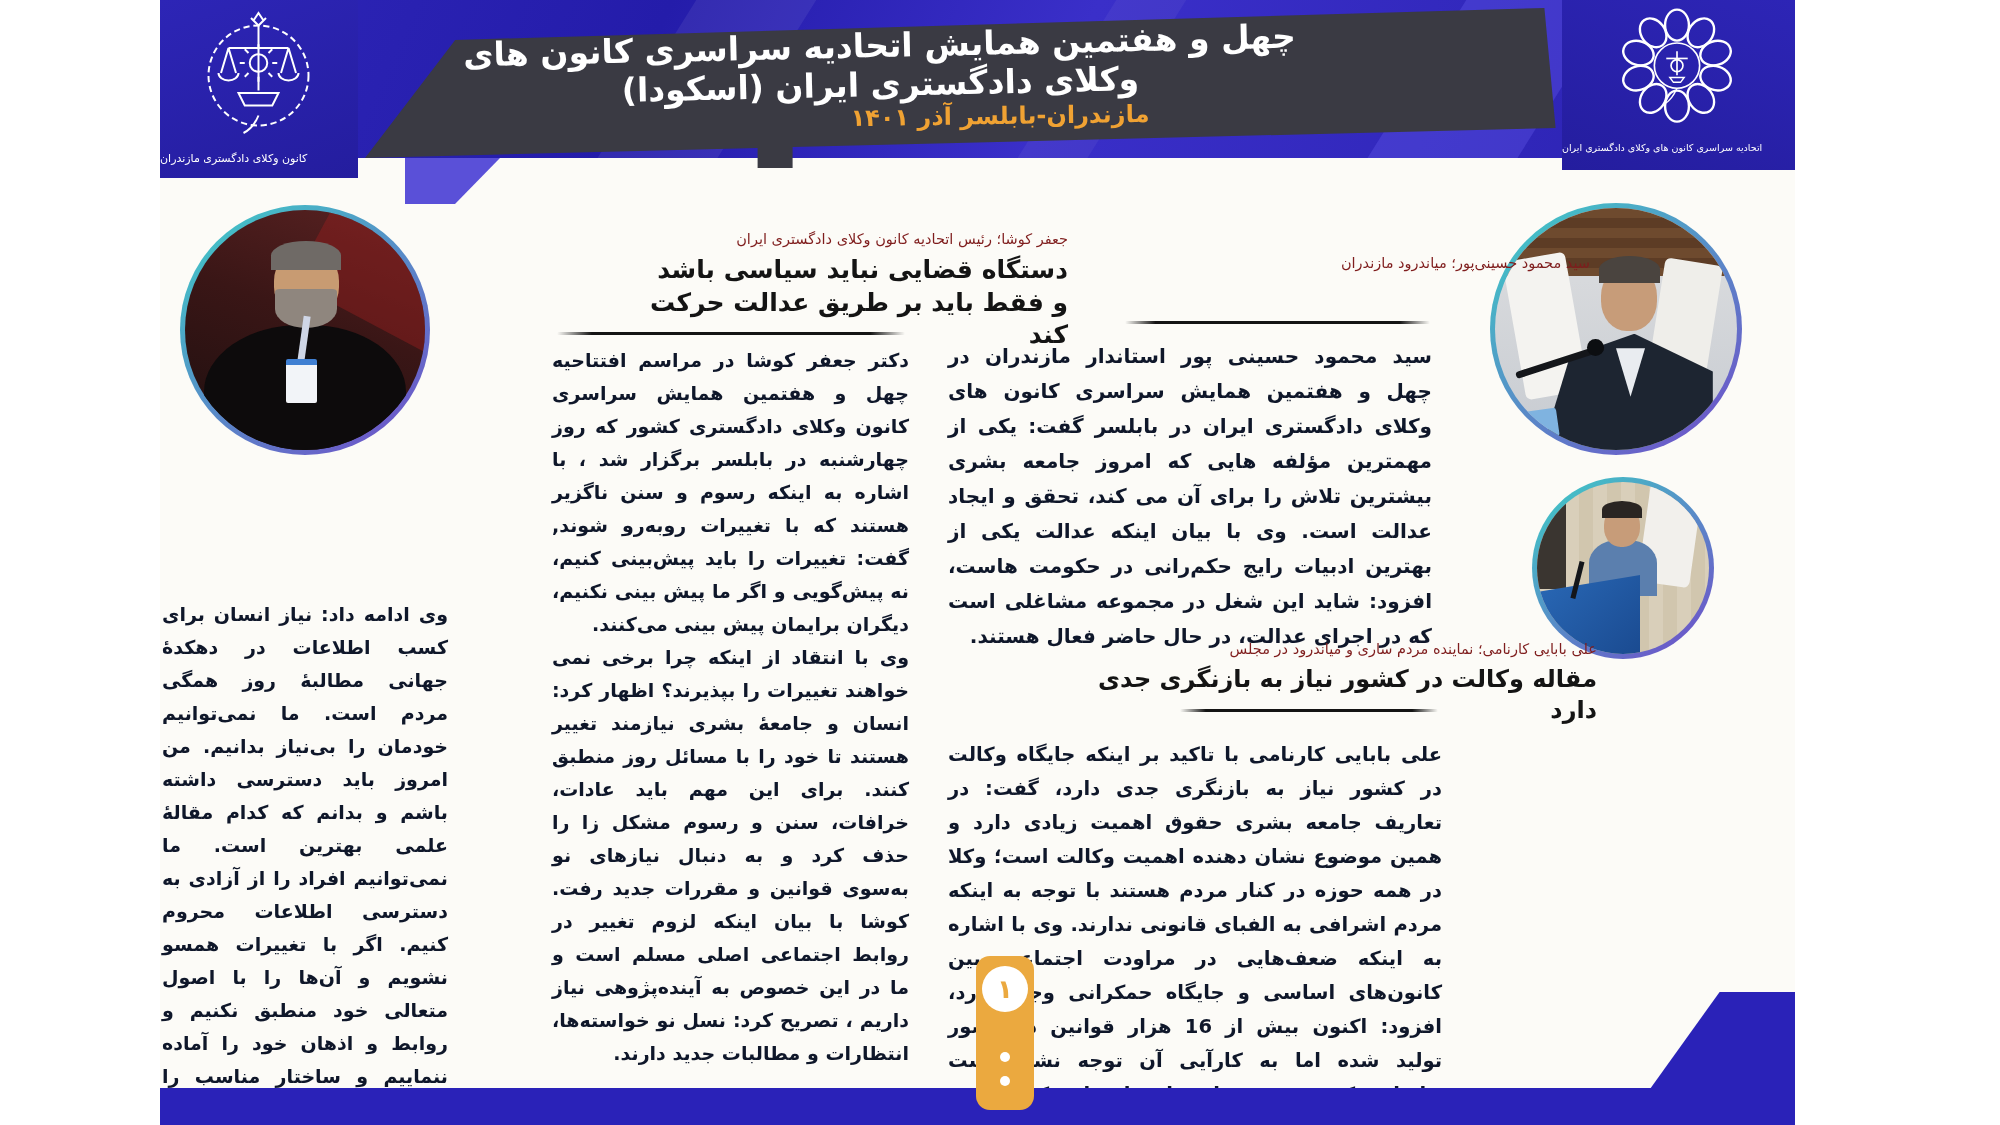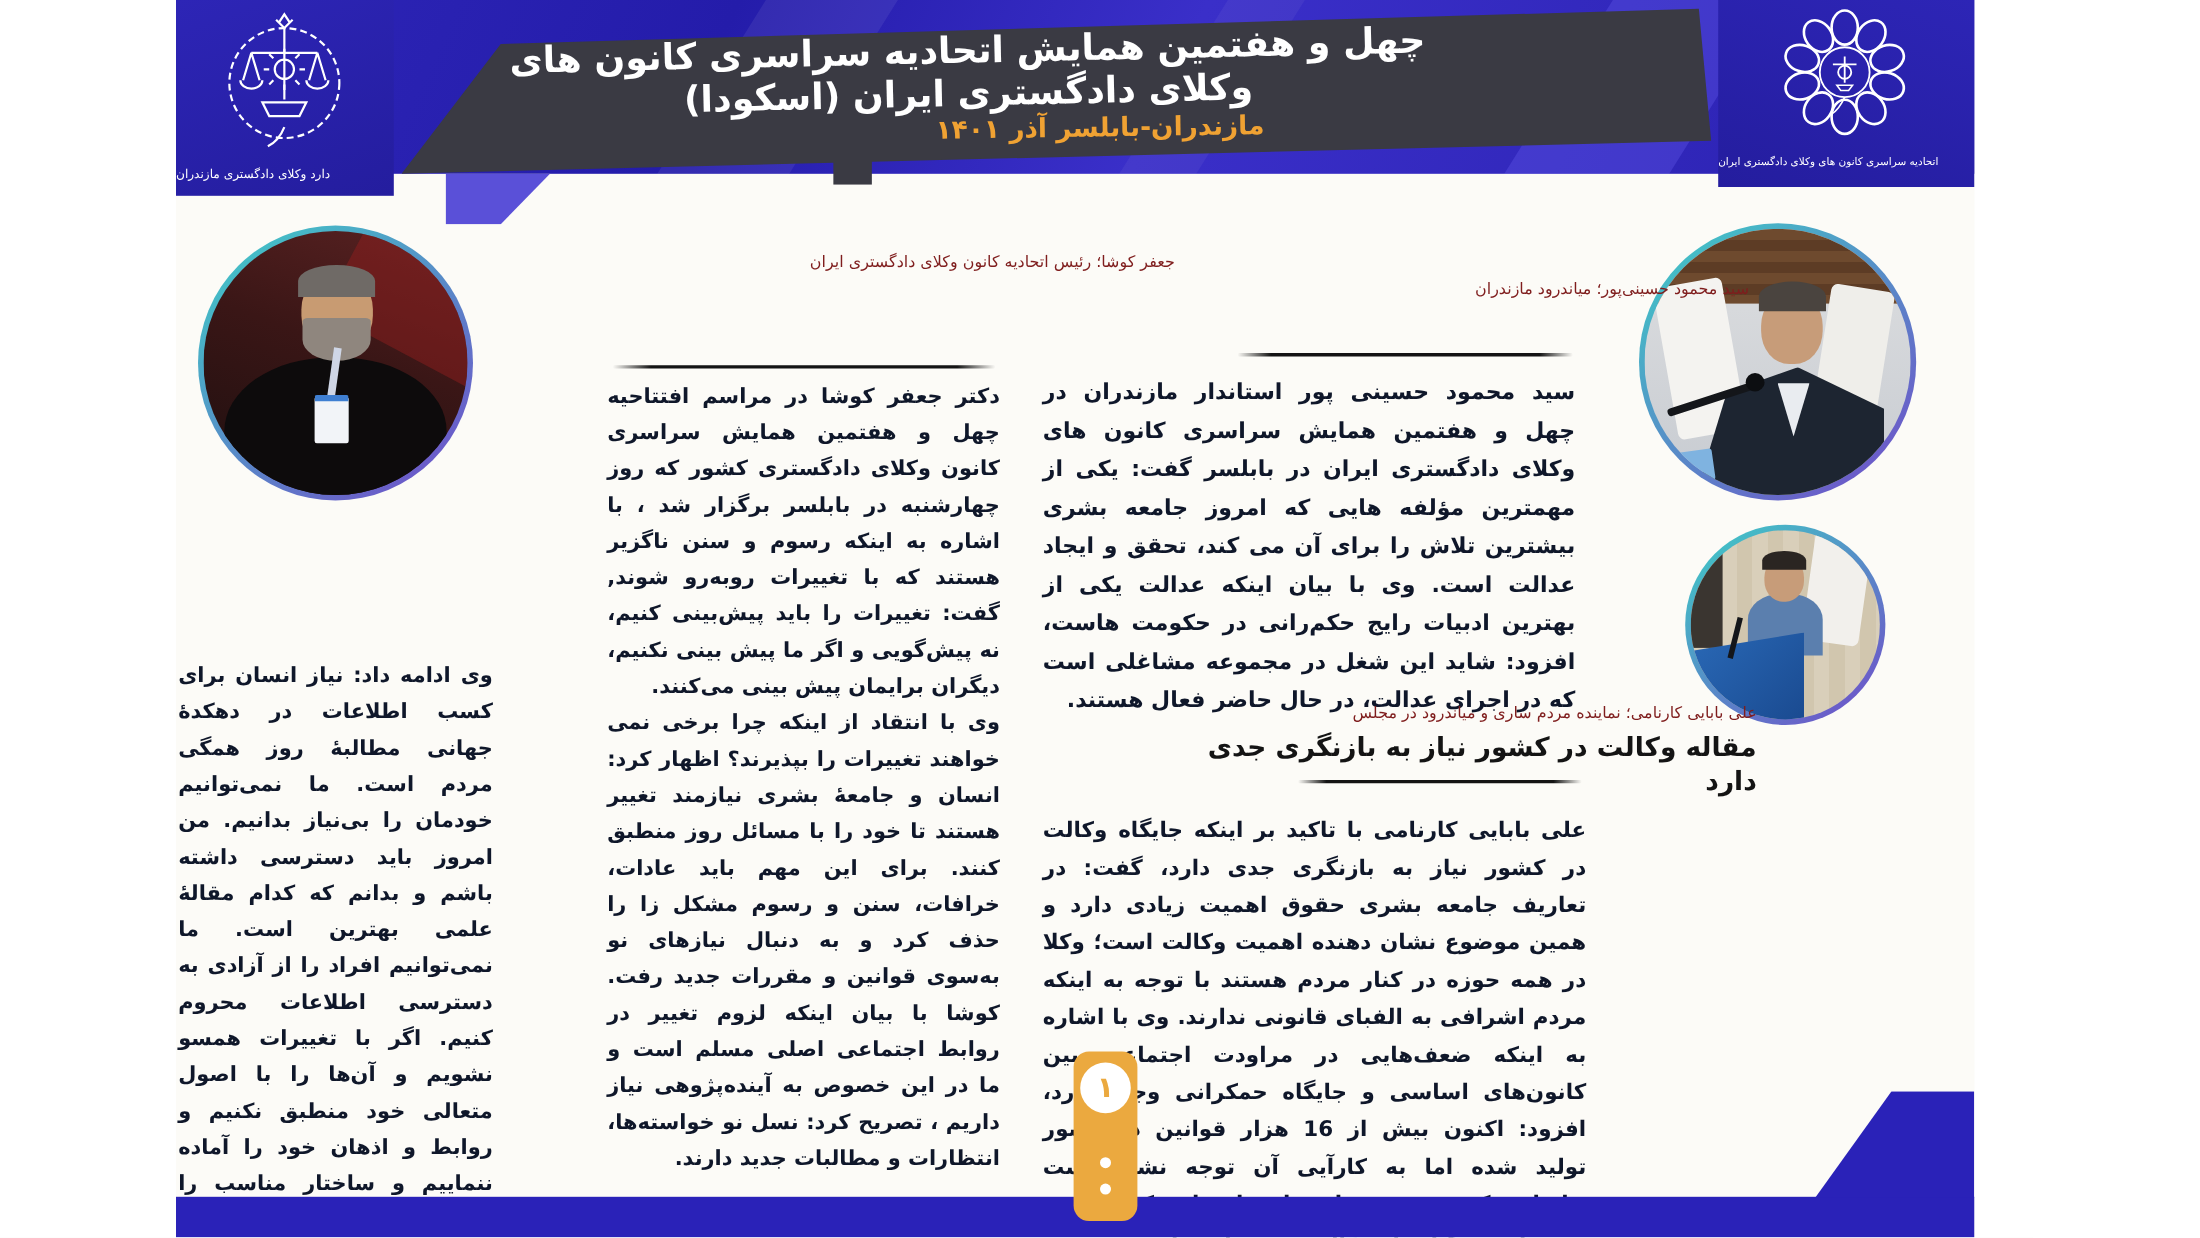--- a/index.html
+++ b/index.html
@@ -129,21 +129,21 @@
         <path d="M44 8 L50 14 L56 8 M46 10 L50 4 L54 10"></path>
         <line x1="50" y1="14" x2="50" y2="66"></line>
         <line x1="26" y1="32" x2="74" y2="32"></line>
         <path d="M26 32 L20 52 M26 32 L32 52 M18 52 A8 6 0 0 0 34 52"></path>
         <path d="M74 32 L68 52 M74 32 L80 52 M66 52 A8 6 0 0 0 82 52"></path>
         <circle cx="50" cy="44" r="7"></circle>
         <path d="M50 33 L50 29 M50 55 L50 59 M39 44 L35 44 M61 44 L65 44 M42 36 L39 33 M58 36 L61 33 M42 52 L39 55 M58 52 L61 55"></path>
         <path d="M34 68 H66 L61 78 H39 Z"></path>
         <path d="M50 86 Q46 96 38 100"></path>
       </svg>
-      <div class="logo-caption">دارد وکلای دادگستری مازندران</div>
+      <div class="logo-caption">کانون وکلای دادگستری مازندران</div>
     </div>
 
     <div class="logo-block right">
       <svg class="emblem" style="left:55px;top:6px;" width="120" height="124" viewBox="0 0 100 104" fill="none" stroke="#ffffff" stroke-width="2">
         <g>
           <ellipse cx="50" cy="16" rx="10" ry="13"></ellipse>
           <ellipse cx="50" cy="16" rx="10" ry="13" transform="rotate(36 50 50)"></ellipse>
           <ellipse cx="50" cy="16" rx="10" ry="13" transform="rotate(72 50 50)"></ellipse>
           <ellipse cx="50" cy="16" rx="10" ry="13" transform="rotate(108 50 50)"></ellipse>
           <ellipse cx="50" cy="16" rx="10" ry="13" transform="rotate(144 50 50)"></ellipse>
@@ -199,20 +199,21 @@
         <div class="shape p3-flag"></div>
         <div class="shape p3-torso"></div>
         <div class="shape p3-head"></div>
         <div class="shape p3-hair"></div>
         <div class="shape p3-podium"></div>
         <div class="shape p3-mic"></div>
       </div>
     </div>
 
     <div class="kicker a1-kicker">جعفر کوشا؛ رئیس اتحادیه کانون وکلای دادگستری ایران</div>
+    <div class="headline a1-headline">دستگاه قضایی نباید سیاسی باشد و فقط باید بر طریق عدالت حرکت کند</div>
     <div class="rule a1-rule"></div>
     <div class="body-text a1-body">دکتر جعفر کوشا در مراسم افتتاحیه چهل و هفتمین همایش سراسری کانون وکلای دادگستری کشور که روز چهارشنبه در بابلسر برگزار شد ، با اشاره به اینکه رسوم و سنن ناگزیر هستند که با تغییرات روبه‌رو شوند, گفت: تغییرات را باید پیش‌بینی کنیم، نه پیش‌گویی و اگر ما پیش بینی نکنیم، دیگران برایمان پیش بینی می‌کنند.
 وی با انتقاد از اینکه چرا برخی نمی خواهند تغییرات را بپذیرند؟ اظهار کرد: انسان و جامعهٔ بشری نیازمند تغییر هستند تا خود را با مسائل روز منطبق کنند. برای این مهم باید عادات، خرافات، سنن و رسوم مشکل زا را حذف کرد و به دنبال نیازهای نو به‌سوی قوانین و مقررات جدید رفت. کوشا با بیان اینکه لزوم تغییر در روابط اجتماعی اصلی مسلم است و ما در این خصوص به آینده‌پژوهی نیاز داریم ، تصریح کرد: نسل نو خواسته‌ها، انتظارات و مطالبات جدید دارند.</div>
     <div class="body-text a1-cont">وی ادامه داد: نیاز انسان برای کسب اطلاعات در دهکدهٔ جهانی مطالبهٔ روز همگی مردم است. ما نمی‌توانیم خودمان را بی‌نیاز بدانیم. من امروز باید دسترسی داشته باشم و بدانم که کدام مقالهٔ علمی بهترین است. ما نمی‌توانیم افراد را از آزادی به دسترسی اطلاعات محروم کنیم. اگر با تغییرات همسو نشویم و آن‌ها را با اصول متعالی خود منطبق نکنیم و روابط و اذهان خود را آماده ننماییم و ساختار مناسب را مهیا نکنیم، موج تغییرات همهٔ ما را با خود می‌برد.</div>
 
     <div class="kicker a2-kicker">سید محمود حسینی‌پور؛ میاندرود مازندران</div>
     <div class="rule a2-rule"></div>
     <div class="body-text a2-body">سید محمود حسینی پور استاندار مازندران در چهل و هفتمین همایش سراسری کانون های وکلای دادگستری ایران در بابلسر گفت: یکی از مهمترین مؤلفه هایی که امروز جامعه بشری بیشترین تلاش را برای آن می کند، تحقق و ایجاد عدالت است. وی با بیان اینکه عدالت یکی از بهترین ادبیات رایج حکم‌رانی در حکومت هاست، افزود: شاید این شغل در مجموعه مشاغلی است که در اجرای عدالت، در حال حاضر فعال هستند.</div>
 
     <div class="kicker a3-kicker">علی بابایی کارنامی؛ نماینده مردم ساری و میاندرود در مجلس</div>

